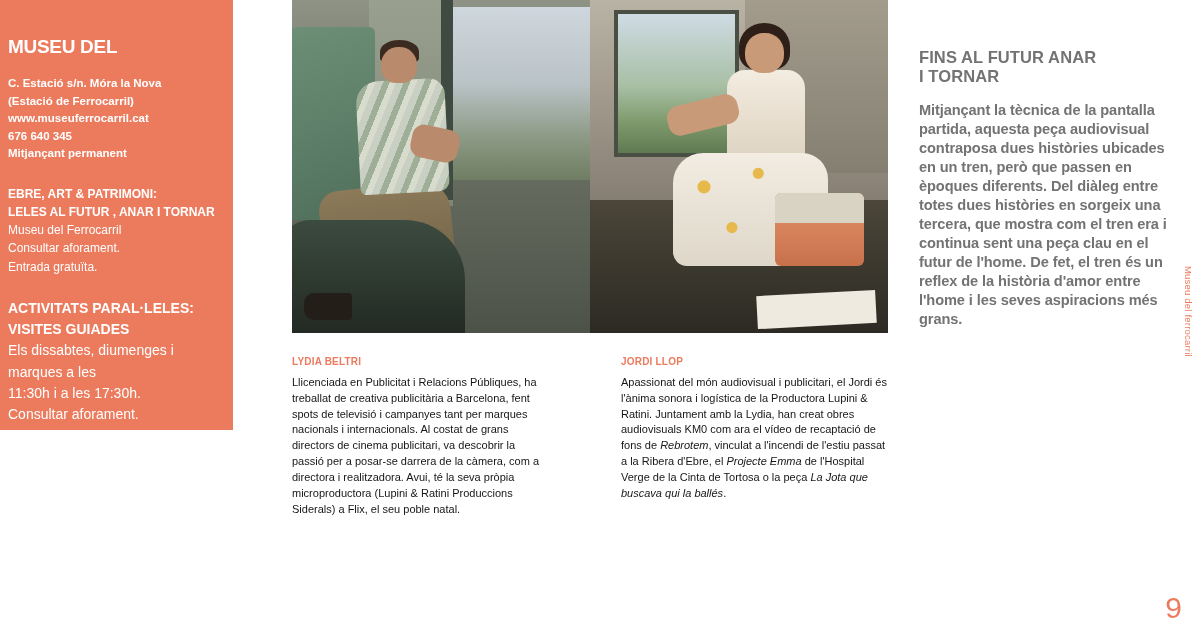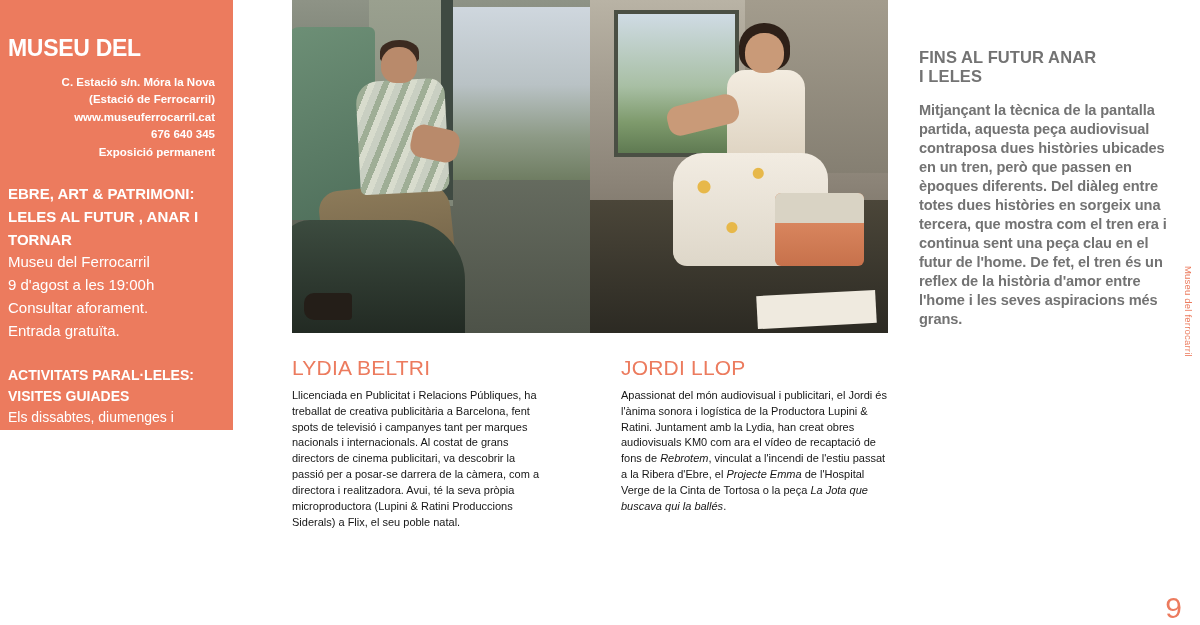--- a/index.html
+++ b/index.html
@@ -20,40 +20,40 @@
   .sidebar {
     position: absolute;
     left: 0; top: 0;
     width: 233px; height: 430px;
     background: #ec7b5e;
     color: #ffffff;
     padding: 30px 18px 0 8px;
   }
   .museum-title {
     font-weight: bold;
-    font-size: 23px;
+    font-size: 19px;
     line-height: 1.12;
     letter-spacing: -0.3px;
-    margin: 6px 0 12px 0;
+    margin: 6px 0 18px 0;
     color: #ffffff;
   }
   .museum-title .l2 { display: block; }
 
   .addr-block {
     font-size: 11.5px;
     font-weight: bold;
     line-height: 1.52;
     color: #ffffff;
   }
-  .addr-block div { white-space: nowrap; text-align: right; }
+  .addr-block div { white-space: nowrap; }
 
   .section-gap { height: 22px; }
 
   .expo-block {
-    font-size: 15px;
+    font-size: 12px;
     line-height: 1.52;
     color: #ffffff;
   }
   .expo-block .hl { font-weight: bold; }
   .expo-block .reg { font-weight: normal; }
 
   .acts-block {
     font-size: 14px;
     line-height: 1.52;
     color: #ffffff;
@@ -222,22 +222,22 @@
   .bio {
     position: absolute;
     width: 252px;
     color: #1a1a1a;
   }
   .bio.left  { left: 292px; top: 356px; }
   .bio.right { left: 621px; top: 356px; width: 268px; }
   .bio h3 {
     margin: 0 0 8px 0;
     color: #ec7b5e;
-    font-size: 21px;
-    font-weight: normal;
+    font-size: 10px;
+    font-weight: bold;
     letter-spacing: 0.2px;
   }
   .bio p {
     margin: 0;
     font-size: 11px;
     line-height: 1.44;
     color: #161616;
   }
   .bio em { font-style: italic; }
 
@@ -270,30 +270,29 @@
   <aside class="sidebar">
     <div class="museum-title">
       <span>MUSEU DEL</span>
     </div>
 
     <div class="addr-block">
       <div>C. Estació s/n. Móra la Nova</div>
       <div>(Estació de Ferrocarril)</div>
       <div>www.museuferrocarril.cat</div>
       <div>676 640 345</div>
-      <div>Exposició permanent</div>
+      <div>Mitjançant permanent</div>
     </div>
 
     <div class="section-gap"></div>
 
     <div class="expo-block">
       <div class="hl">EBRE, ART &amp; PATRIMONI:</div>
       <div class="hl">LELES AL FUTUR , ANAR I TORNAR</div>
       <div class="reg">Museu del Ferrocarril</div>
-      <div class="reg">9 d'agost a les 19:00h</div>
       <div class="reg">Consultar aforament.</div>
       <div class="reg">Entrada gratuïta.</div>
     </div>
 
     <div class="section-gap"></div>
 
     <div class="acts-block">
       <div class="hl">ACTIVITATS PARAL·LELES:</div>
       <div class="hl">VISITES GUIADES</div>
       <div class="reg">Els dissabtes, diumenges i marques a les</div>
@@ -329,21 +328,21 @@
       <div class="rh-skirt"></div>
       <div class="rh-bag"></div>
       <div class="rh-bag-flap"></div>
       <div class="rh-paper"></div>
     </div>
   </figure>
 
   <section class="right-col">
     <h2 class="right-title">
       <span>FINS AL FUTUR ANAR</span><br>
-      <span>I LELES</span>
+      <span>I TORNAR</span>
     </h2>
     <p class="right-body">Mitjançant la tècnica de la pantalla partida, aquesta peça audiovisual contraposa dues històries ubicades en un tren, però que passen en èpoques diferents. Del diàleg entre totes dues històries en sorgeix una tercera, que mostra com el tren era i continua sent una peça clau en el futur de l'home. De fet, el tren és un reflex de la història d'amor entre l'home i les seves aspiracions més grans.</p>
   </section>
 
   <section class="bio left">
     <h3>LYDIA BELTRI</h3>
     <p>Llicenciada en Publicitat i Relacions Públiques, ha treballat de creativa publicitària a Barcelona, fent spots de televisió i campanyes tant per marques nacionals i internacionals. Al costat de grans directors de cinema publicitari, va descobrir la passió per a posar-se darrera de la càmera, com a directora i realitzadora. Avui, té la seva pròpia microproductora (Lupini &amp; Ratini Produccions Siderals) a Flix, el seu poble natal.</p>
   </section>
 
   <section class="bio right">

